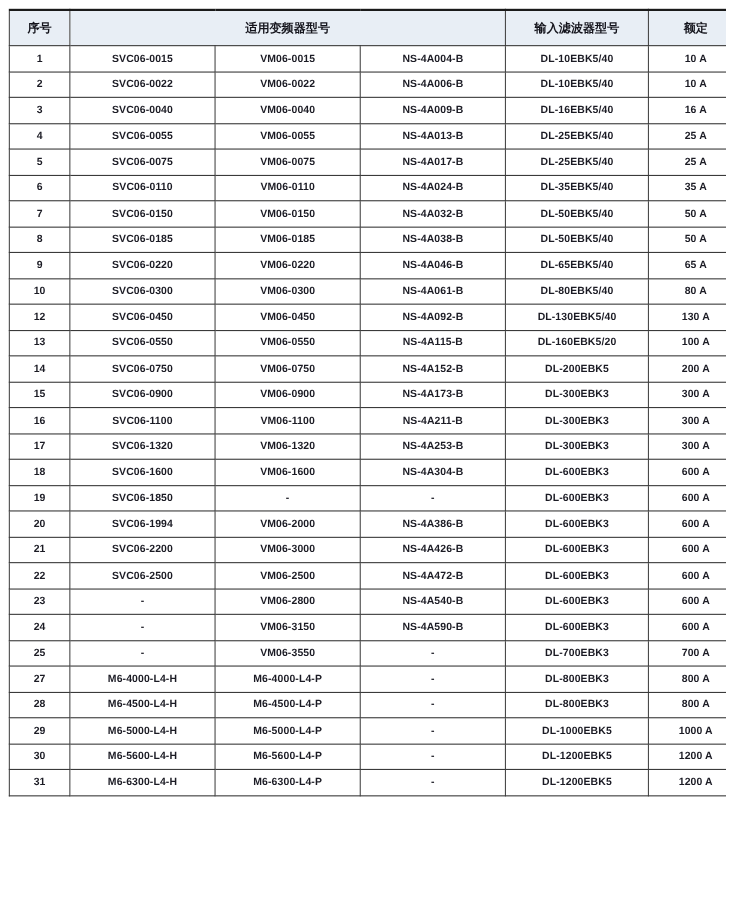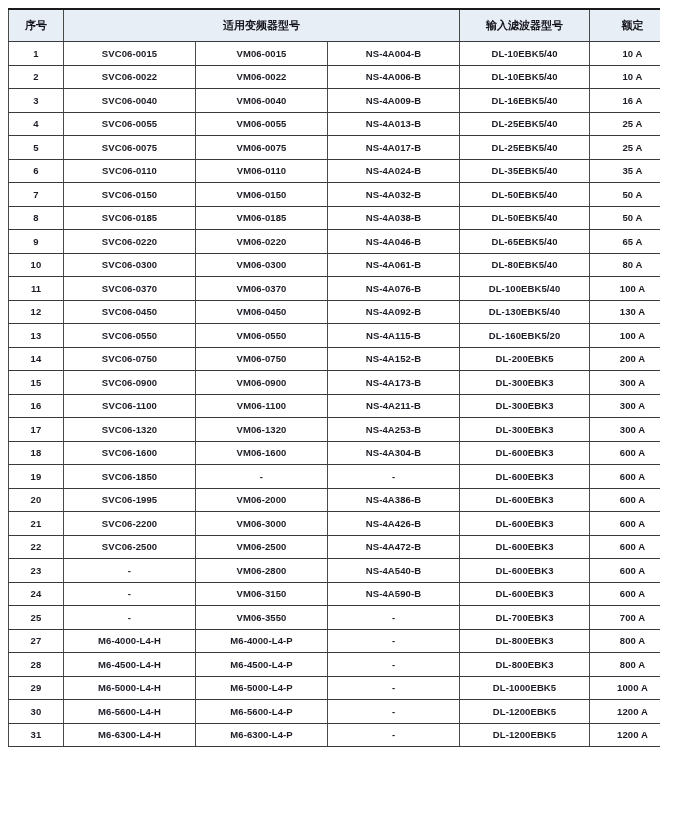--- a/index.html
+++ b/index.html
@@ -161,28 +161,20 @@
         </tr>
         <tr>
           <td>10</td>
           <td>SVC06-0300</td>
           <td>VM06-0300</td>
           <td>NS-4A061-B</td>
           <td>DL-80EBK5/40</td>
           <td>80 A</td>
         </tr>
         <tr>
-          <td>11</td>
-          <td>SVC06-0370</td>
-          <td>VM06-0370</td>
-          <td>NS-4A076-B</td>
-          <td>DL-100EBK5/40</td>
-          <td>100 A</td>
-        </tr>
-        <tr>
           <td>12</td>
           <td>SVC06-0450</td>
           <td>VM06-0450</td>
           <td>NS-4A092-B</td>
           <td>DL-130EBK5/40</td>
           <td>130 A</td>
         </tr>
         <tr>
           <td>13</td>
           <td>SVC06-0550</td>
@@ -234,21 +226,21 @@
         <tr>
           <td>19</td>
           <td>SVC06-1850</td>
           <td>-</td>
           <td>-</td>
           <td>DL-600EBK3</td>
           <td>600 A</td>
         </tr>
         <tr>
           <td>20</td>
-          <td>SVC06-1995</td>
+          <td>SVC06-1994</td>
           <td>VM06-2000</td>
           <td>NS-4A386-B</td>
           <td>DL-600EBK3</td>
           <td>600 A</td>
         </tr>
         <tr>
           <td>21</td>
           <td>SVC06-2200</td>
           <td>VM06-3000</td>
           <td>NS-4A426-B</td>

